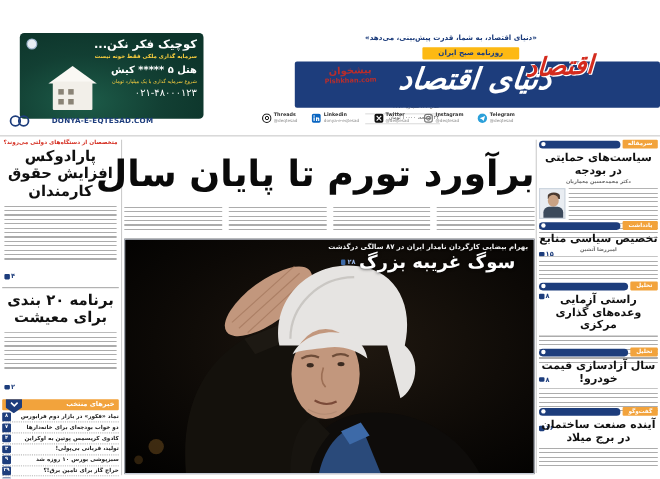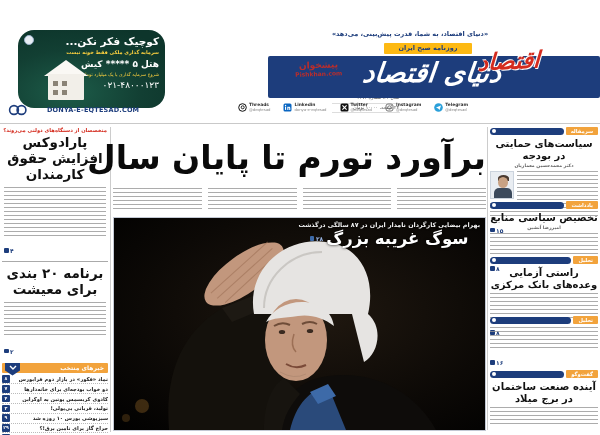--- a/index.html
+++ b/index.html
@@ -20,21 +20,21 @@
   .watermark{position:absolute;right:258px;top:60px;text-align:center;transform:rotate(-2deg);opacity:.85;}
   .watermark .w1{color:#d42b1e;font-size:9px;font-weight:900;}
   .watermark .w2{color:#d42b1e;font-size:6px;font-weight:700;direction:ltr;}
 
   
   .dateblock{position:absolute;left:332px;top:55px;width:68px;font-size:4.6px;color:#555;direction:rtl;}
   .dateblock .row{border-bottom:1px solid #ddd;padding:1px 1px 1.5px 0;text-align:right;line-height:1.3;}
   .dateblock .weekday{color:#e8731a;font-weight:900;font-size:6px;border-bottom:1px solid #ddd;padding-bottom:1px;}
 
   
-  .ad{position:absolute;left:18px;top:30px;width:147px;height:78px;border-radius:16px;overflow:hidden;
+  .ad{position:absolute;left:18px;top:30px;width:167px;height:78px;border-radius:4px;overflow:hidden;
       background:radial-gradient(120px 70px at 35% 80%,#1d5c49,#123f33 60%,#0d352b);color:#fff;}
   .ad-logo{position:absolute;left:6px;top:5px;width:10px;height:10px;border-radius:50%;
       background:#e8eef5;border:1px solid #9db3cc;}
   .ad-text{position:absolute;right:6px;top:5px;width:108px;text-align:right;}
   .ad-headline{font-size:10.5px;font-weight:900;}
   .ad-sub{font-size:5px;color:#ffd23f;font-weight:700;margin-top:2px;}
   .ad-hotel{font-size:9px;font-weight:900;margin-top:4px;letter-spacing:.5px;}
   .ad-cta{font-size:4.6px;color:#ffd23f;margin-top:3px;}
   .ad-phone{font-size:9px;font-weight:400;margin-top:3px;direction:ltr;letter-spacing:1px;}
   .house{position:absolute;left:26px;bottom:8px;width:44px;height:40px;}
@@ -395,33 +395,34 @@
             <span>۸</span>
             <span class="pg-box"></span>
           </span></div>
     </div>
 
     <div class="sec" style="top:256px;">
       <div class="sec-head">
           <span class="sec-tag">تحلیل</span>
           <span class="sec-bar"></span>
         </div>
-      <div class="sec-title">راستی آزمایی وعده‌های بانک مرکزی</div>
+      <div class="sec-title">راستی آزمایی وعده‌های گذاری مرکزی</div>
       <div class="sec-body tx" style="height:26px;"></div>
       <div class="sec-page"><span class="pg">
             <span>۸</span>
             <span class="pg-box"></span>
           </span></div>
     </div>
 
     <div class="sec" style="top:316px;">
       <div class="sec-head">
           <span class="sec-tag">تحلیل</span>
           <span class="sec-bar"></span>
         </div>
+      <div class="sec-title">سال آزادسازی قیمت خودرو!</div>
       <div class="sec-body tx" style="height:22px;"></div>
       <div class="sec-page"><span class="pg">
             <span>۱۶</span>
             <span class="pg-box"></span>
           </span></div>
     </div>
 
     <div class="sec" style="top:370px;">
       <div class="sec-head">
           <span class="sec-tag">گفت‌وگو</span>

